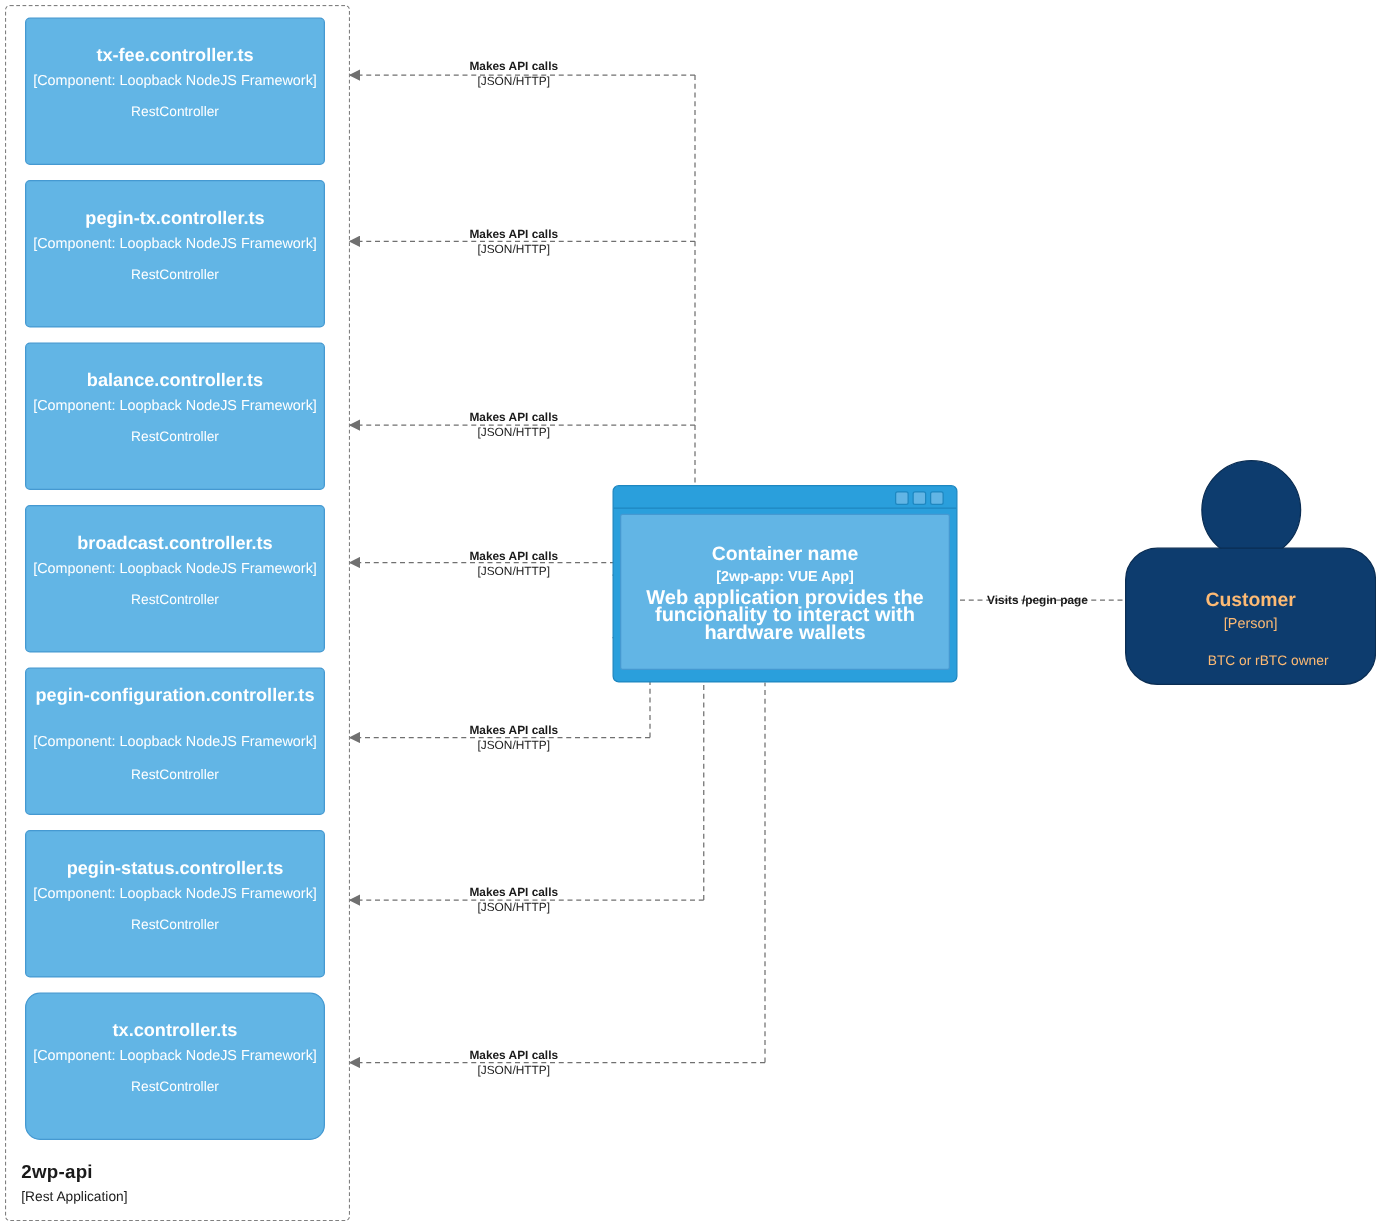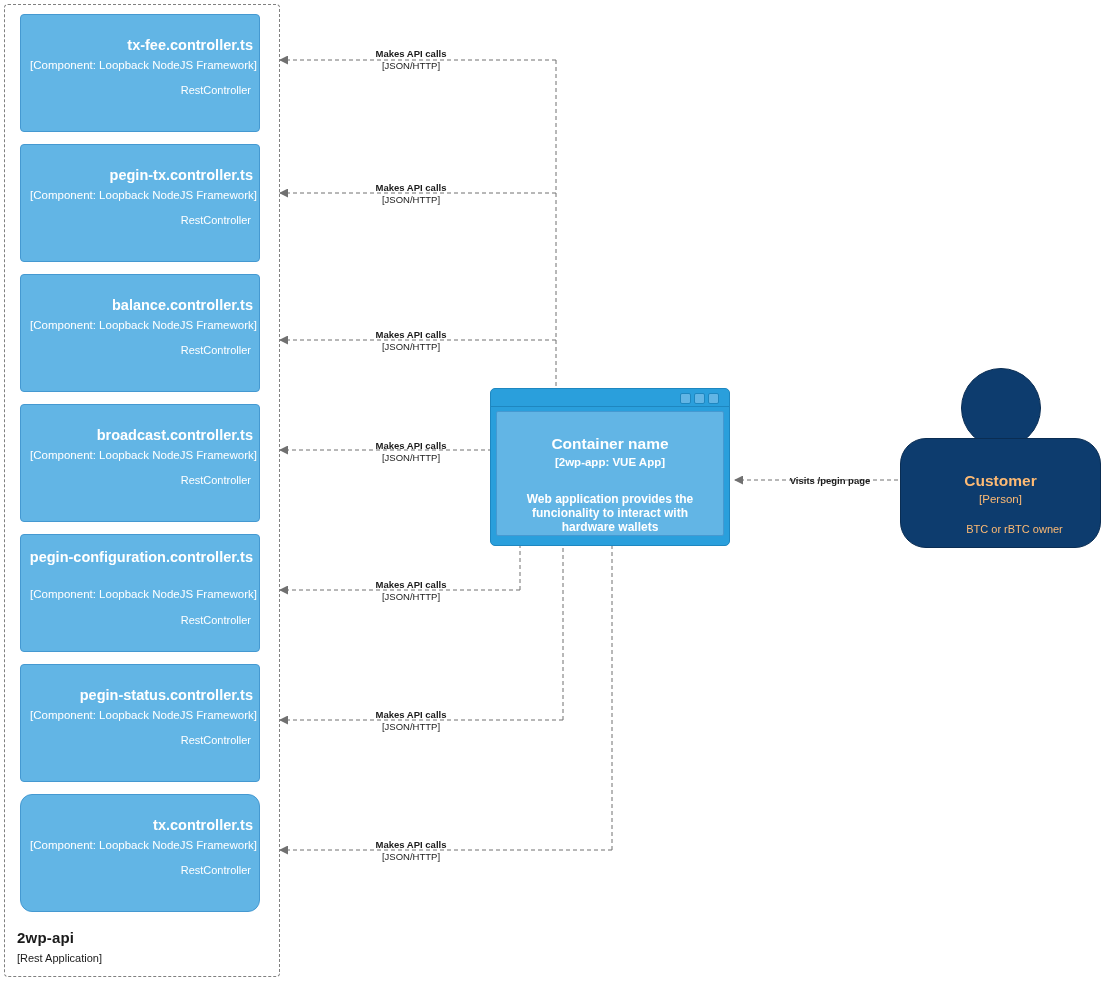--- a/index.html
+++ b/index.html
@@ -59,21 +59,21 @@
   .component {
     position: absolute;
     left: 20px;
     width: 240px;
     height: 118px;
     background: #62b5e5;
     border: 1px solid #4599d1;
     border-radius: 4px;
     box-sizing: border-box;
     color: #ffffff;
-    text-align: right;
+    text-align: center;
   }
   .component .c-name {
     position: absolute;
     left: 6px;
     right: 6px;
     top: 22px;
     font-size: 14.5px;
     font-weight: bold;
     line-height: 17px;
   }
@@ -101,21 +101,21 @@
   }
   .component.two-line .c-desc {
     top: 78px;
   }
 
   
   .container-box {
     position: absolute;
     left: 490px;
     top: 388px;
-    width: 240px;
+    width: 276px;
     height: 158px;
     background: #2a9fdc;
     border: 1px solid #1e87c0;
     border-radius: 5px;
     box-sizing: border-box;
   }
   .browser-bar {
     position: absolute;
     left: 0;
     top: 0;
@@ -152,22 +152,22 @@
     margin-top: 23px;
     font-size: 15.5px;
     font-weight: bold;
   }
   .browser-screen .ct-tech {
     margin-top: 3px;
     font-size: 11.5px;
     font-weight: bold;
   }
   .browser-screen .ct-desc {
-    margin: 24px 8px 0 8px;
-    font-size: 12px;
+    margin: 4px 8px 0 8px;
+    font-size: 16px;
     font-weight: bold;
     line-height: 14px;
   }
 
   
   .person {
     position: absolute;
     left: 900px;
     top: 368px;
   }

